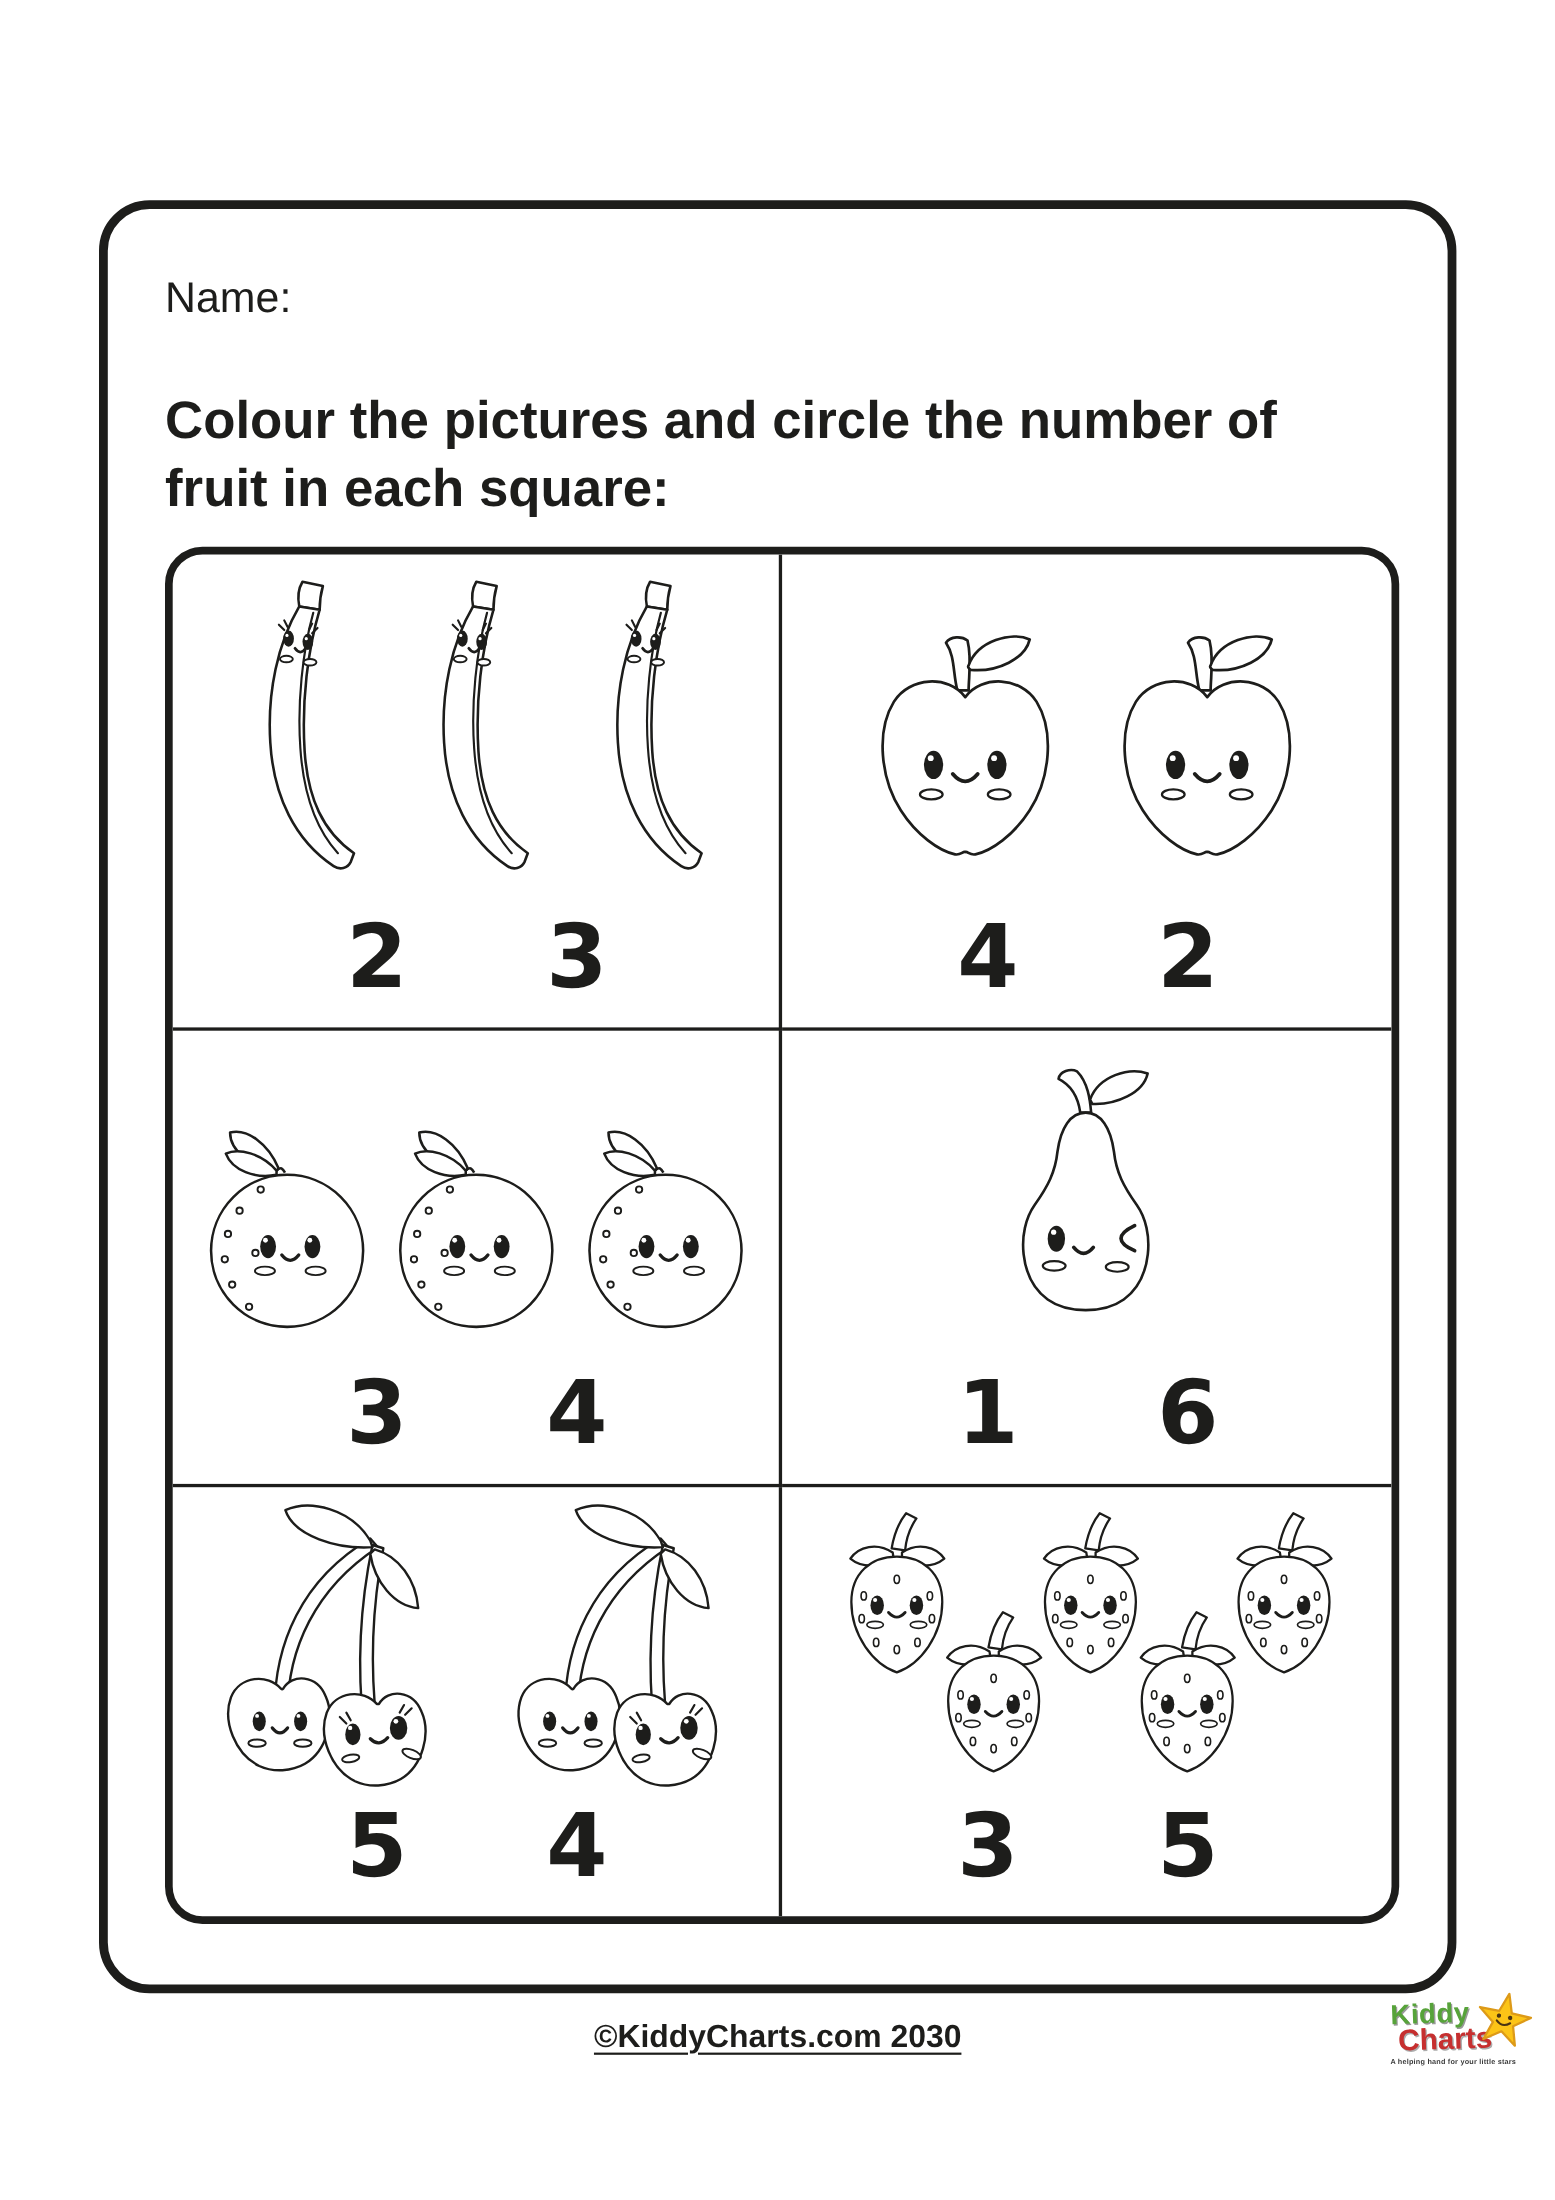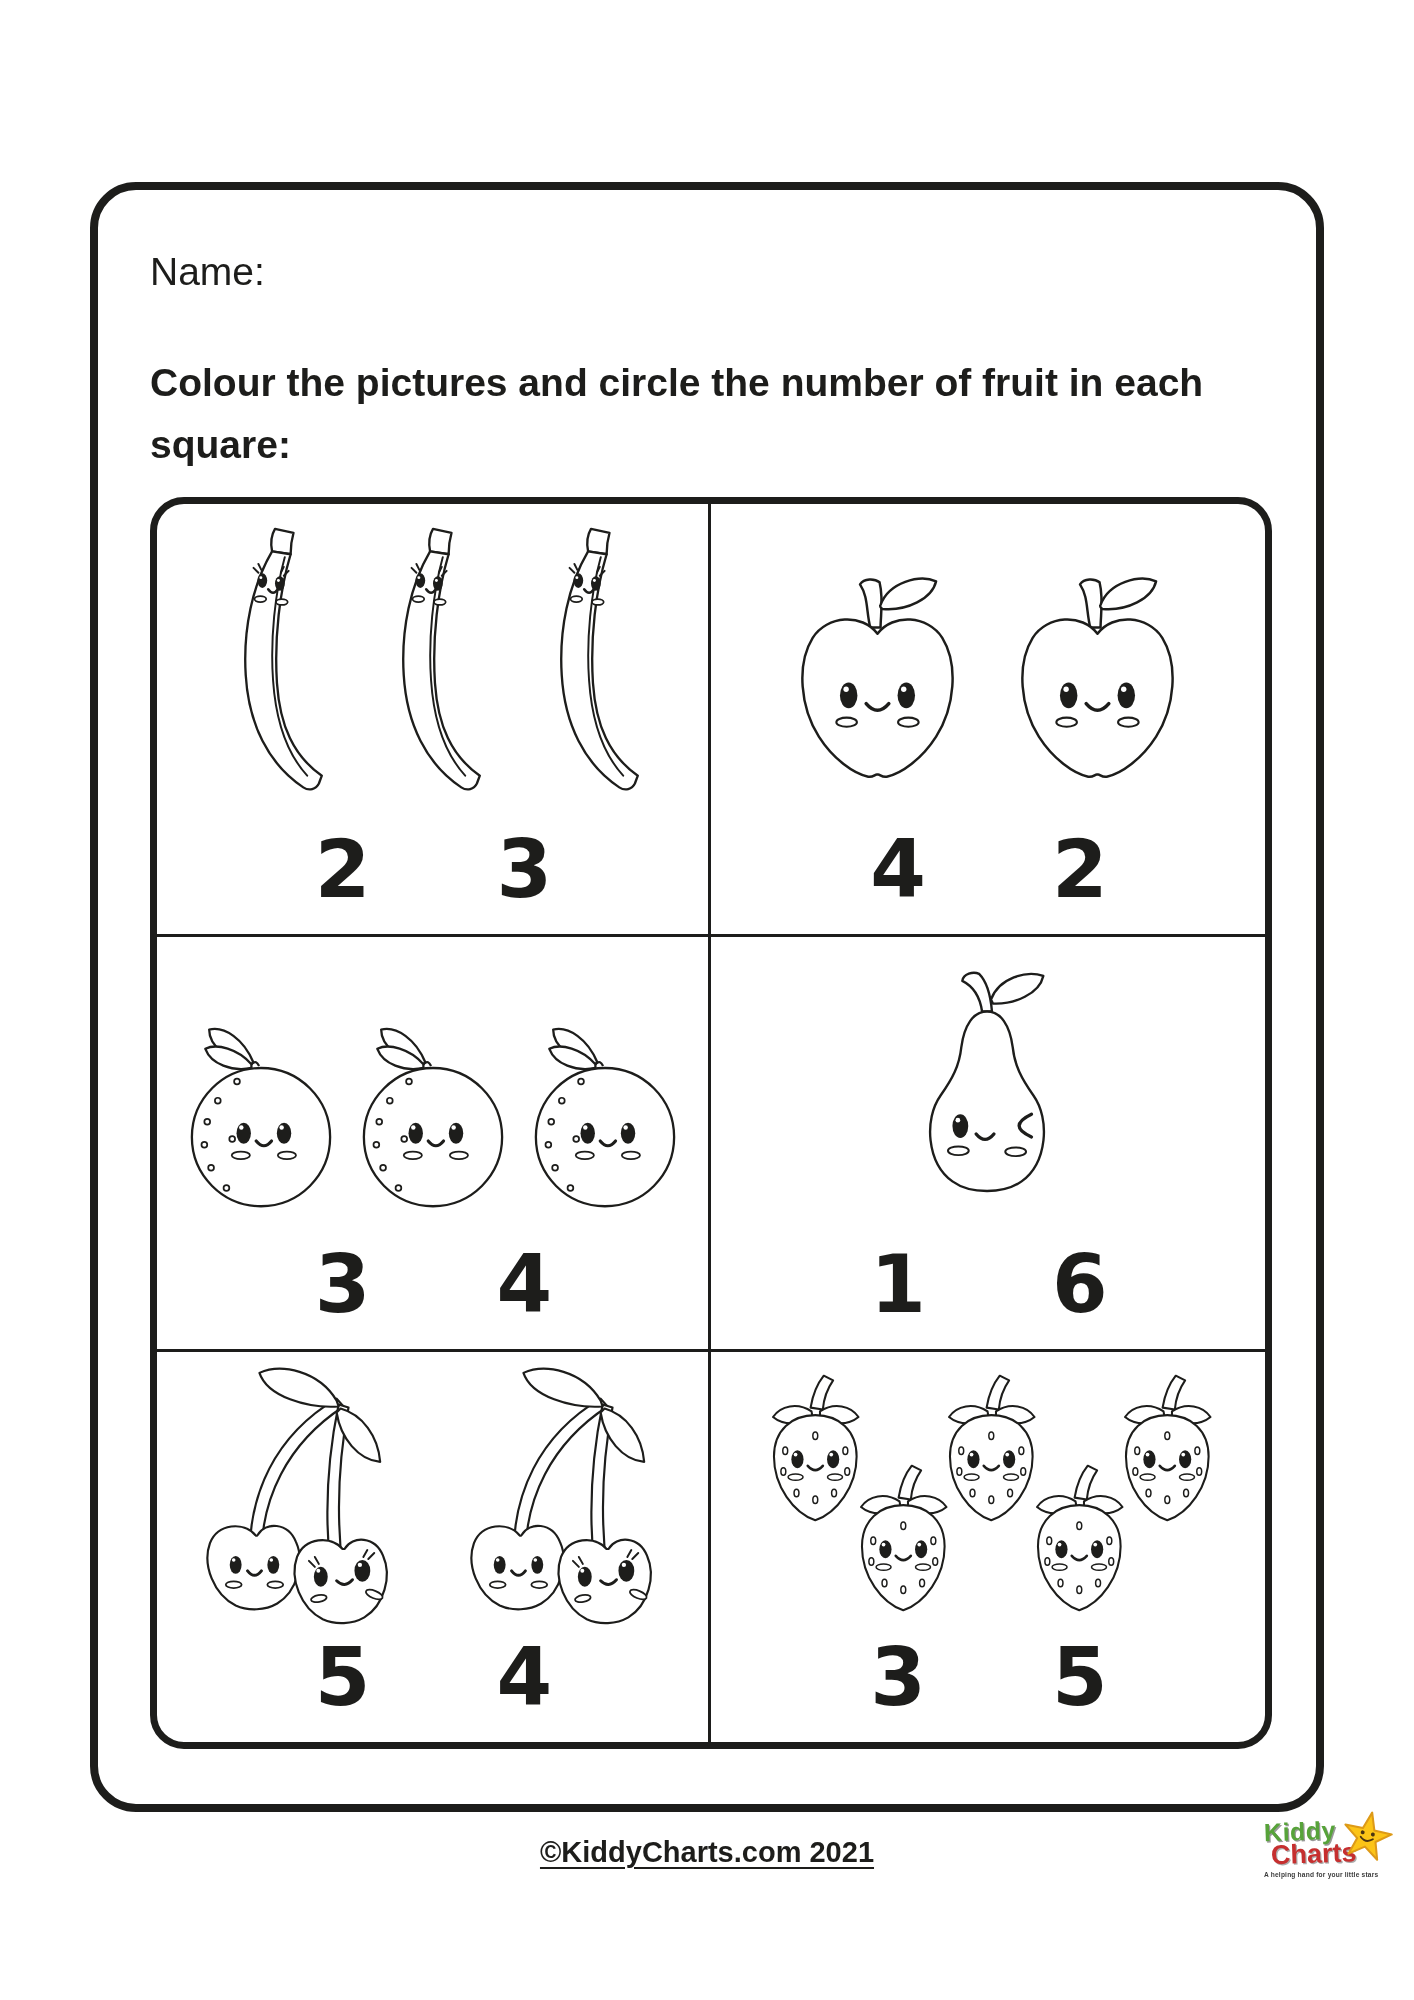--- a/index.html
+++ b/index.html
@@ -9,21 +9,21 @@
     font-family:"Liberation Sans",sans-serif;color:var(--ink);
     overflow:hidden;
   }
   .page-border{
     position:absolute;left:90px;top:182px;width:1234px;height:1630px;
     border:8px solid var(--ink);border-radius:46px;box-sizing:border-box;
   }
   .name-label{position:absolute;left:150px;top:250px;font-size:39px;font-weight:400;}
   .instructions{
     position:absolute;left:150px;top:352px;width:1070px;
-    font-size:39px;font-weight:700;line-height:62px;
+    font-size:48px;font-weight:700;line-height:62px;
   }
   .grid{
     position:absolute;left:150px;top:497px;width:1122px;height:1252px;
     border:7px solid var(--ink);border-radius:34px;box-sizing:border-box;
     display:grid;grid-template-columns:1fr 1fr;grid-template-rows:433px 415px 1fr;
     overflow:hidden;background:#fff;
   }
   .cell{position:relative;border-right:3px solid var(--ink);border-bottom:3px solid var(--ink);}
   .cell:nth-child(2n){border-right:none;}
   .cell:nth-child(n+5){border-bottom:none;}
@@ -312,21 +312,21 @@
         </svg>
       </div>
     <div class="numbers">
       <span class="num">3</span>
       <span class="num">5</span>
     </div>
   </div>
 
 </div>
 
-<div class="footer-credit">©KiddyCharts.com 2021</div>
+<div class="footer-credit">©KiddyCharts.com 2030</div>
 
 <div class="logo">
   <div class="logo-word1">Kiddy</div>
   <div class="logo-word2">Charts</div>
   <svg class="logo-star" viewBox="0 0 52 52">
     <path d="M26,2 L31.6,18.3 L48.8,18.6 L35,29 L40.1,45.4 L26,35.5 L11.9,45.4 L17,29 L3.2,18.6 L20.4,18.3 Z" fill="var(--logo-star_fill,#fcc417)" stroke="var(--logo-star_stroke,#dd9a18)" stroke-width="2" stroke-linejoin="round"></path>
     <circle cx="21" cy="22.5" r="1.9" fill="#4a3413"></circle>
     <circle cx="31" cy="22.5" r="1.9" fill="#4a3413"></circle>
     <path d="M20,27 Q26,32.5 32,27" fill="none" stroke="#4a3413" stroke-width="1.8" stroke-linecap="round"></path>
   </svg>

